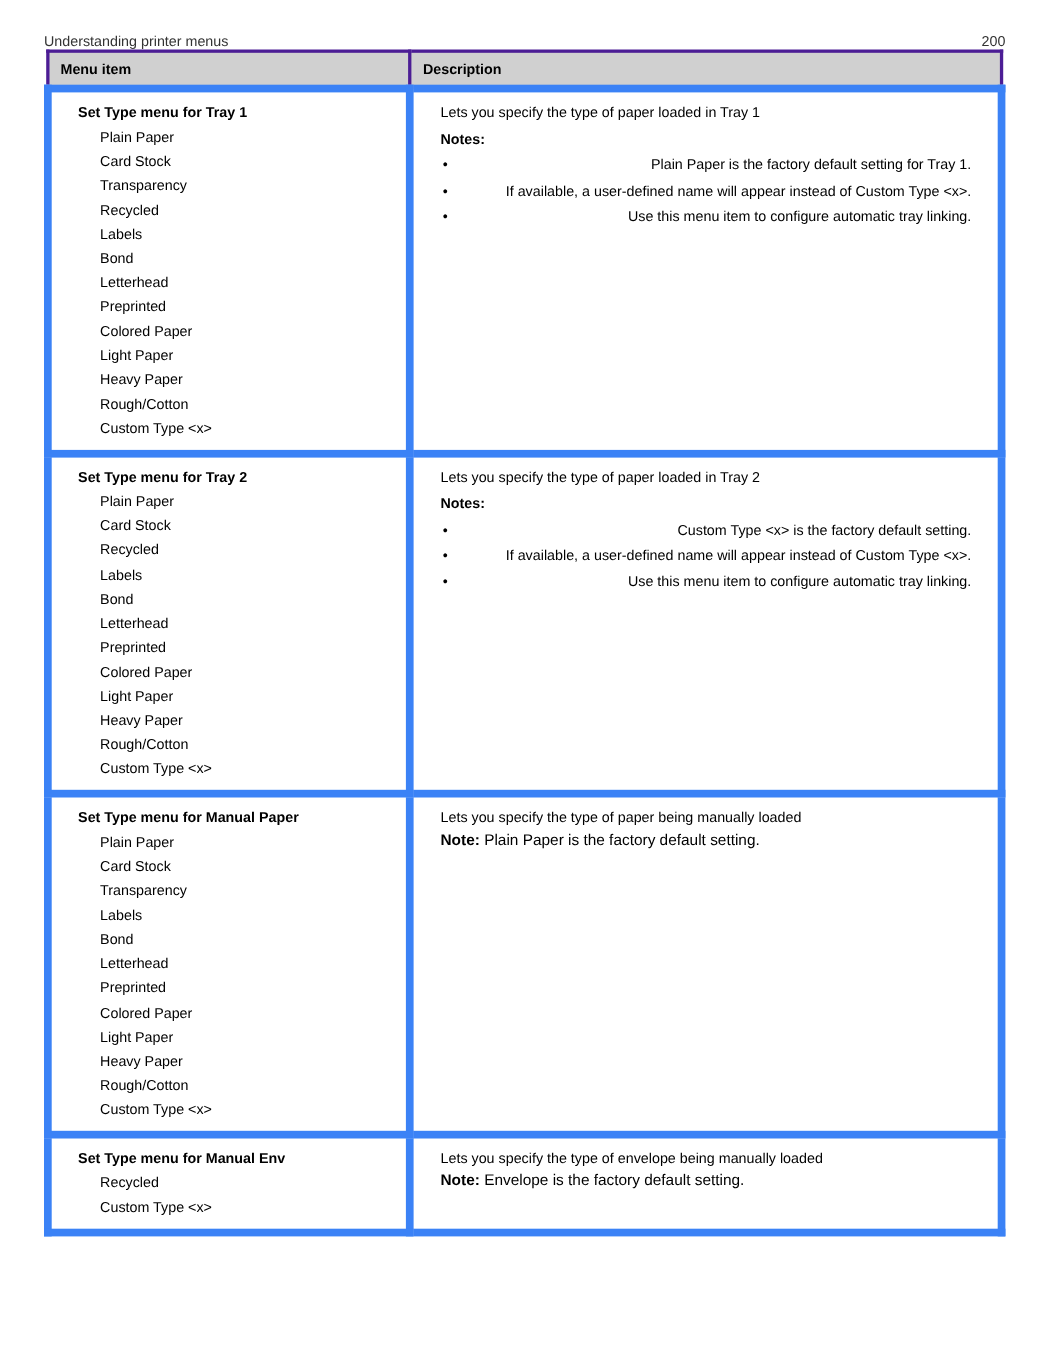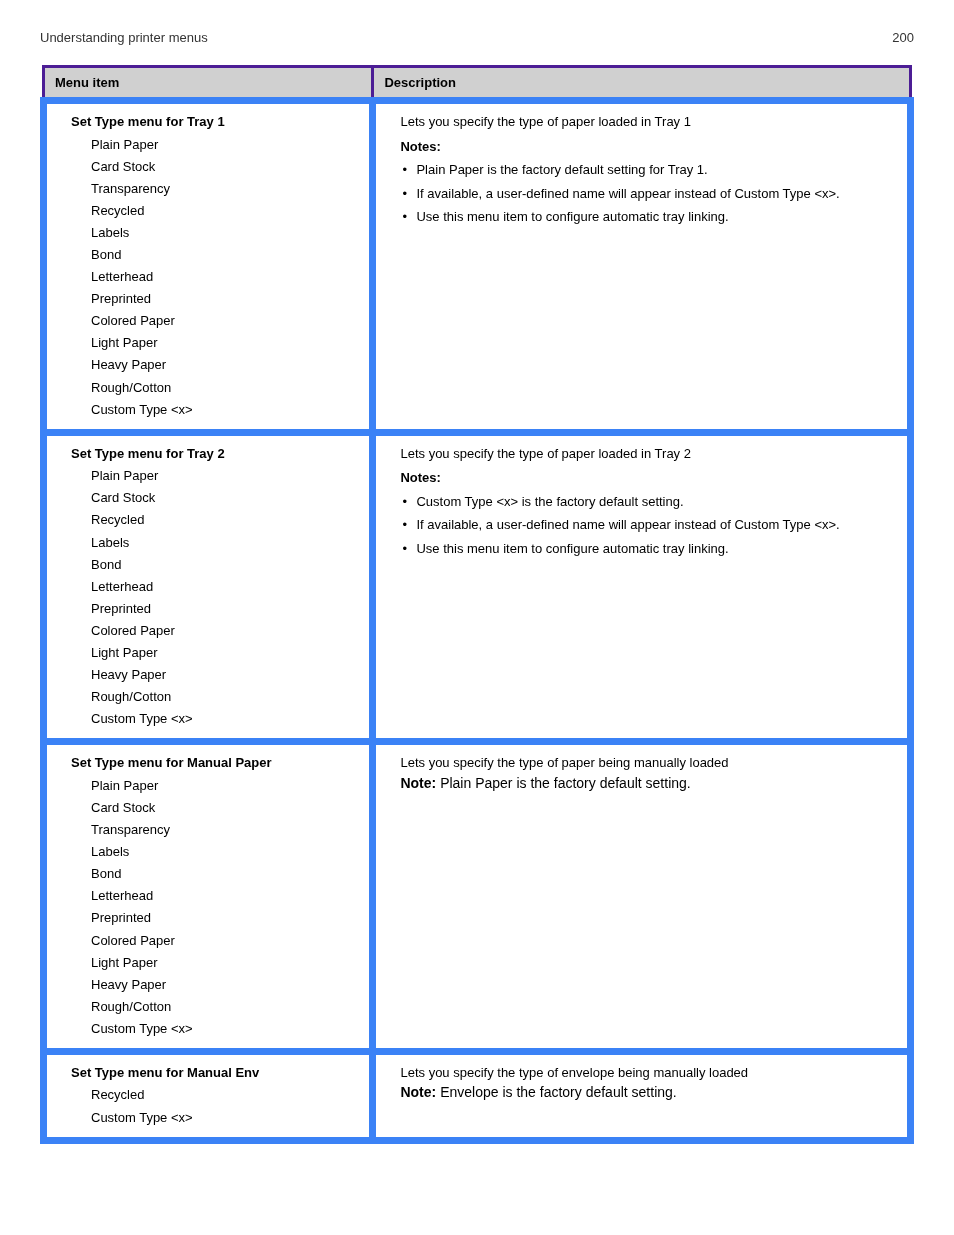--- a/index.html
+++ b/index.html
@@ -9,21 +9,20 @@
       background: #fff;
       color: #000;
       width: 954px;
       min-height: 1235px;
       padding: 30px 40px;
     }
     .page-header {
       display: flex;
       justify-content: space-between;
       align-items: center;
-      margin-bottom: 20px;
       font-size: 13px;
       color: #333;
     }
     .main-table {
       width: 100%;
       border-collapse: collapse;
       border: 1px solid #999;
     }
     .main-table th {
       background-color: #d0d0d0;
@@ -51,20 +50,21 @@
       font-size: 13px;
     }
     .desc-title {
       font-weight: bold;
       margin: 5px 0 4px 0;
     }
     .bullet-list {
       list-style: none;
       padding: 0;
       margin: 0;
+      text-align: right;
     }
     .bullet-list li {
       padding-left: 16px;
       position: relative;
       margin-bottom: 4px;
       font-size: 13px;
       line-height: 1.5;
     }
     .bullet-list li::before {
       content: "•";

